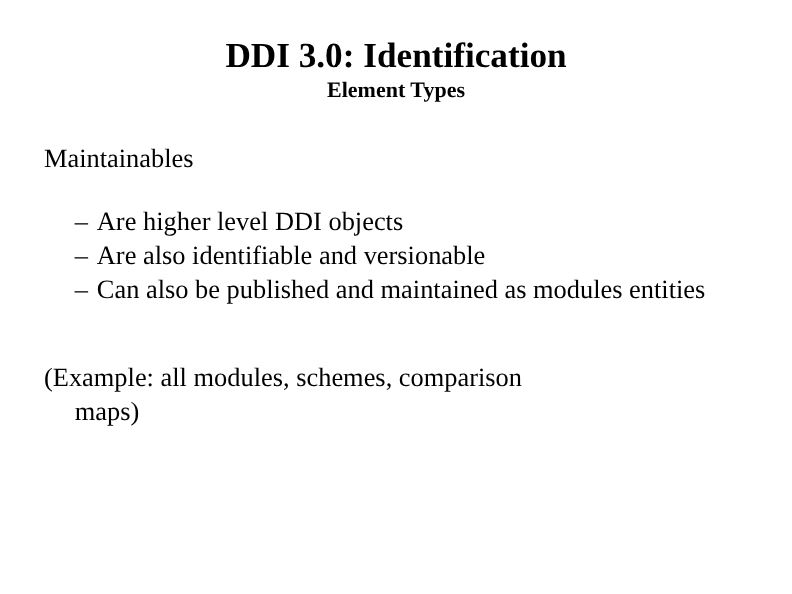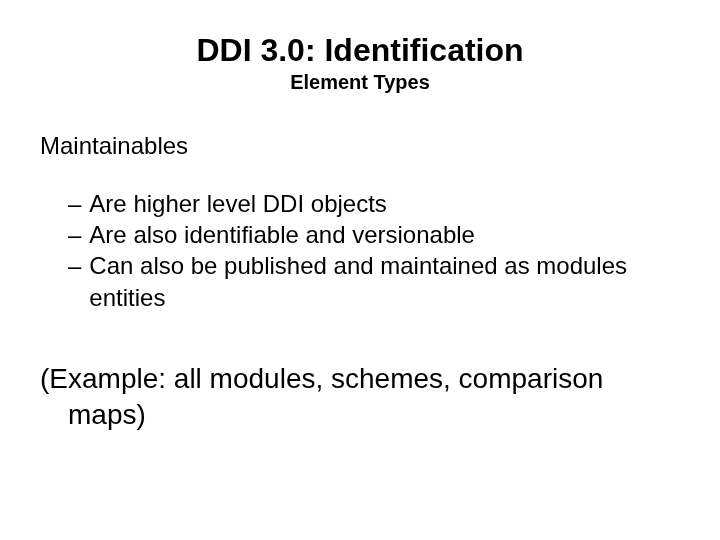--- a/index.html
+++ b/index.html
@@ -1,18 +1,19 @@
 <!DOCTYPE html>
 <html><head>
   <meta charset="utf-8">
   <style>
     * {
       margin: 0;
       padding: 0;
       box-sizing: border-box;
+      font-family: Liberation Serif, serif;
     }
     body {
       width: 720px;
       height: 540px;
       background: #ffffff;
       font-family: Arial, Helvetica, sans-serif;
       color: #000000;
       position: relative;
     }
     .slide {
@@ -51,21 +52,21 @@
     }
     .dash {
       flex-shrink: 0;
       margin-right: 8px;
     }
     .bullet-text {
       flex: 1;
     }
     .example {
       margin-top: 48px;
-      font-size: 28px;
+      font-size: 24px;
       line-height: 1.3;
       margin-left: 0;
     }
     .example-cont {
       margin-left: 28px;
     }
   </style>
 </head>
 <body>
 

